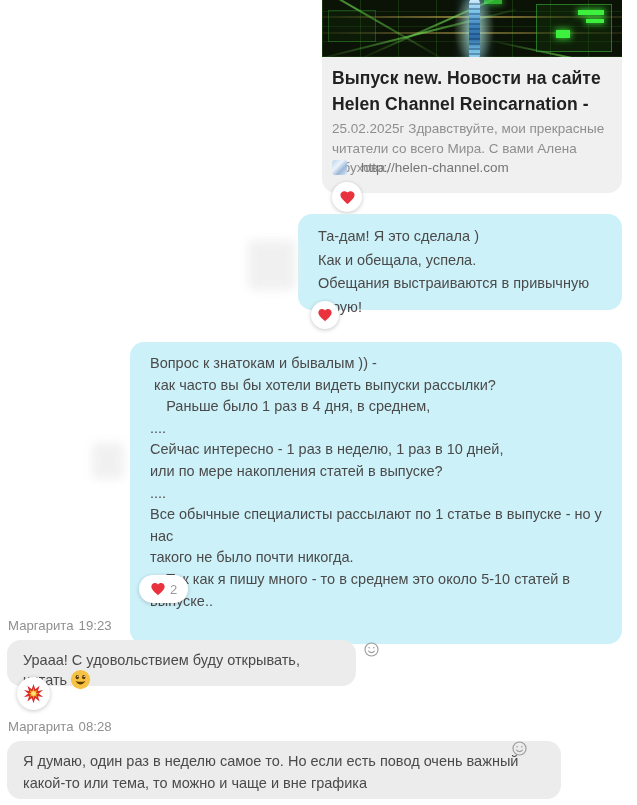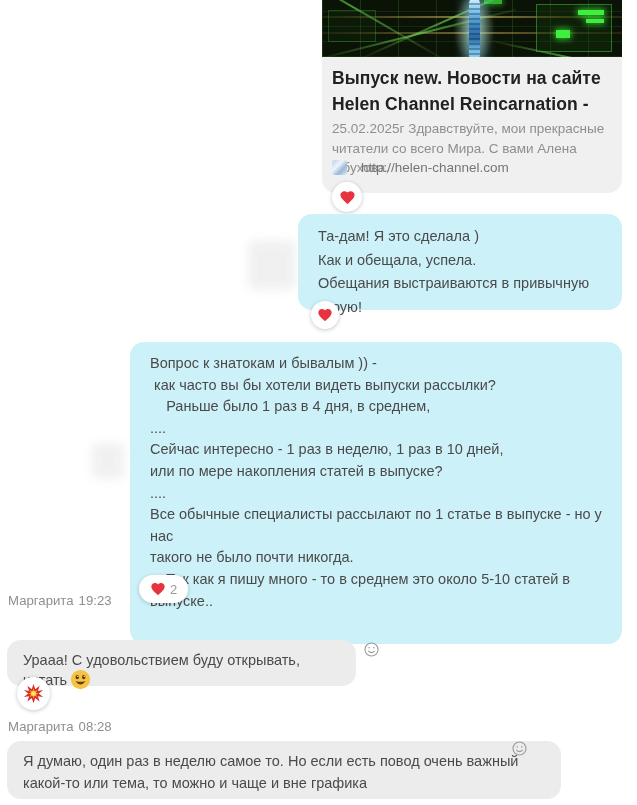--- a/index.html
+++ b/index.html
@@ -115,21 +115,21 @@
     Так как я пишу много - то в среднем это около 5-10 статей в выпуске..</div>
   </div>
   <div class="blur-patch" style="left:92px;top:443px;width:32px;height:36px"></div>
   <div class="react-pill" style="left:139px;top:575px;width:49px;height:28px">
     <svg width="16" height="16" viewBox="0 0 24 24">
         <path fill="#e8323e" d="M12 21.35l-1.45-1.32C5.4 15.36 2 12.28 2 8.5 2 5.42 4.42 3 7.5 3c1.74 0 3.41.81 4.5 2.09C13.09 3.81 14.76 3 16.5 3 19.58 3 22 5.42 22 8.5c0 3.78-3.4 6.86-8.55 11.54L12 21.35z"></path>
       </svg>
     <span class="cnt">2</span>
   </div>
 
-  <div class="name-row" style="top:593px">
+  <div class="name-row" style="top:618px">
     <span>Маргарита</span><span class="t">19:23</span>
   </div>
   <div class="bubble grey" style="left:7px;top:640px;width:349px;height:46px;padding:11px 16px">
     <span class="msg-text">Урааа! С удовольствием буду открывать, читать</span><span class="inline-emoji">
       <svg width="21" height="21" viewBox="0 0 24 24">
           <circle cx="12" cy="12" r="11" fill="#f5c244"></circle>
           <ellipse cx="8.3" cy="9.3" rx="1.9" ry="2.4" fill="#5f3c00"></ellipse>
           <ellipse cx="15.7" cy="9.3" rx="1.9" ry="2.4" fill="#5f3c00"></ellipse>
           <circle cx="8.9" cy="8.5" r=".7" fill="#fff"></circle>
           <circle cx="16.3" cy="8.5" r=".7" fill="#fff"></circle>

